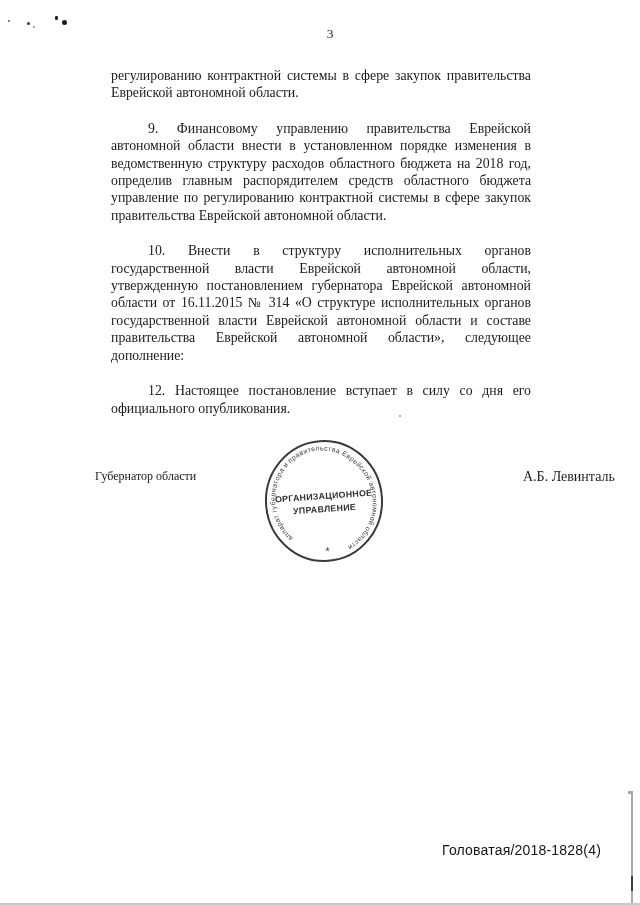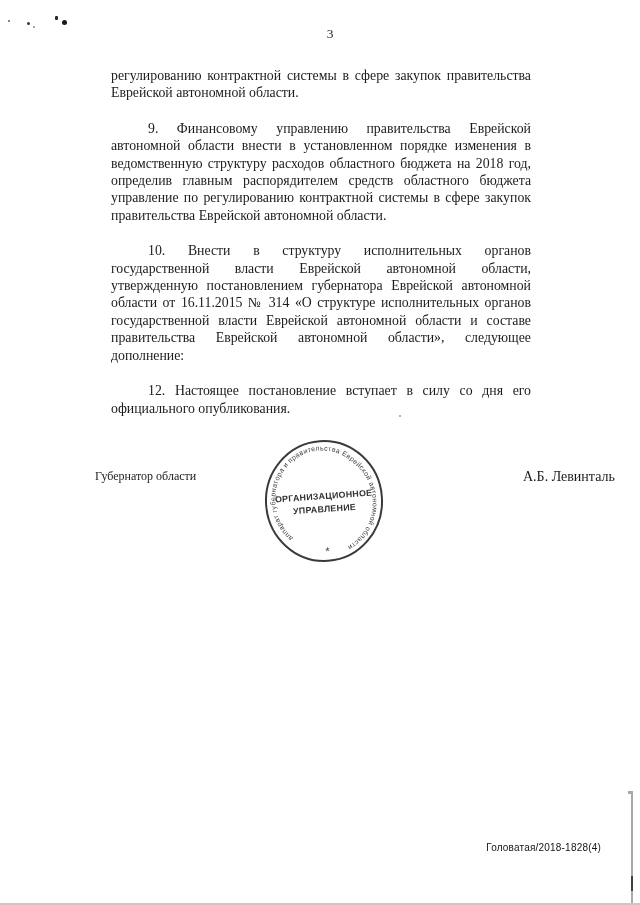--- a/index.html
+++ b/index.html
@@ -30,21 +30,21 @@
   .sig-name{position:absolute;left:491px;top:469px;font-size:14px;margin-left:32px;}
   
   .stamp{position:absolute;left:262px;top:438px;transform:rotate(-4deg);}
   .stamp .rim-text{font-family:"Liberation Sans",sans-serif;font-size:7px;letter-spacing:0.35px;fill:#3d3d3d;}
   .stamp .center-text{font-family:"Liberation Sans",sans-serif;font-weight:bold;font-size:8.8px;letter-spacing:0.3px;fill:#303030;text-anchor:middle;}
   .stamp .star-mark{font-family:"Liberation Sans",sans-serif;font-size:11px;fill:#3d3d3d;text-anchor:middle;}
   
   .footer-ref{
     position:absolute;right:39px;top:842px;
     font-family:"Liberation Sans",sans-serif;
-    font-size:10px;color:#141414;letter-spacing:0.2px;
+    font-size:14px;color:#141414;letter-spacing:0.2px;
   }
   
   .speck{position:absolute;border-radius:50%;}
   .speck.s1{left:8px;top:20px;width:2px;height:2px;background:#5a5a5a;}
   .speck.s2{left:27px;top:22px;width:3px;height:3px;background:#3a3a3a;}
   .speck.s3{left:33px;top:26px;width:2px;height:2px;background:#8a8a8a;}
   .speck.s4{left:55px;top:16px;width:3px;height:4px;background:#2a2a2a;border-radius:1px;}
   .speck.s5{left:62px;top:20px;width:5px;height:5px;background:#1a1a1a;}
   .speck.s6{left:399px;top:415px;width:2px;height:2px;background:#999;}
   .edge-right{position:absolute;left:631px;top:791px;width:2px;height:114px;background:#a9a9a9;}

